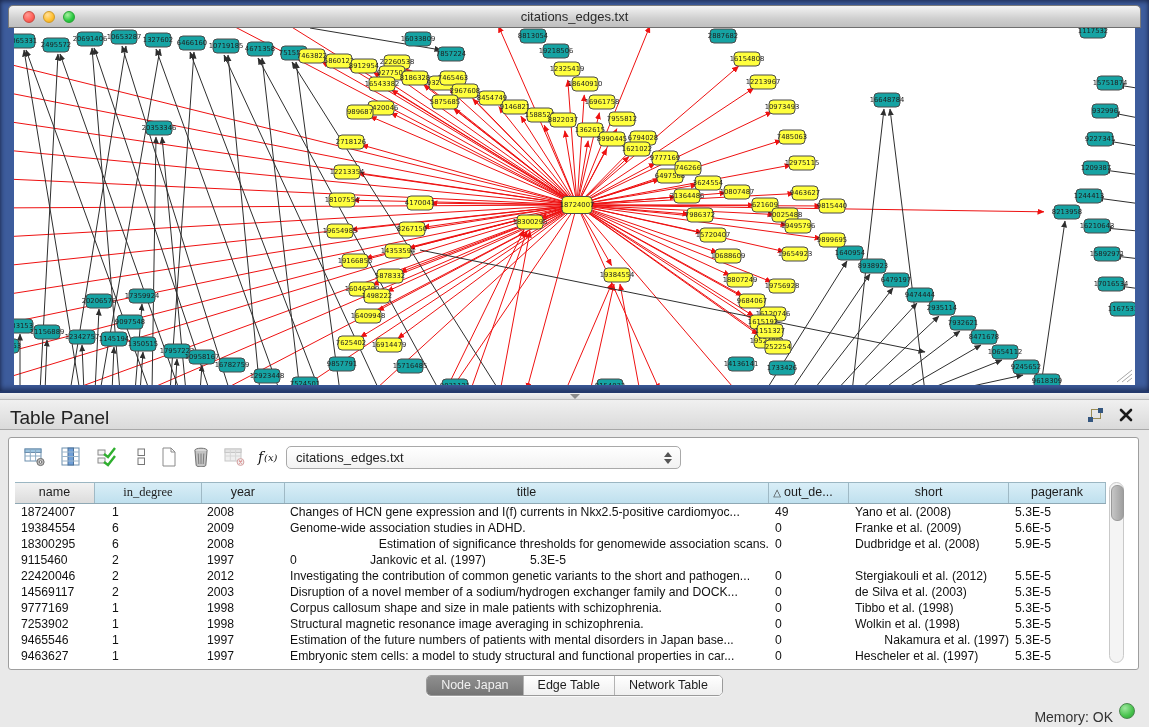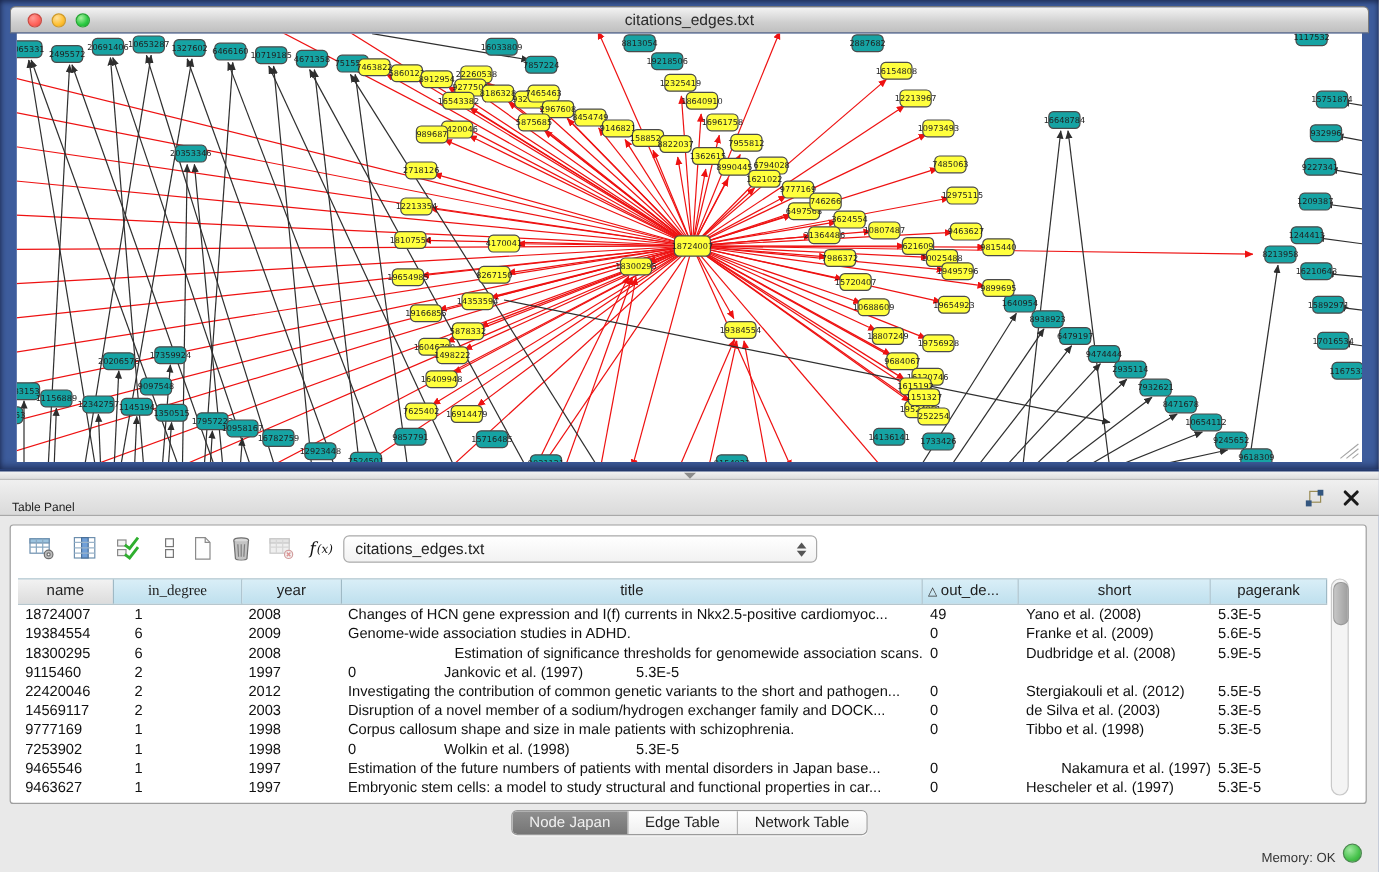--- a/index.html
+++ b/index.html
@@ -26,21 +26,21 @@
 
   
   .splitter{position:absolute;left:0;top:393px;width:1149px;height:7px;
             background:linear-gradient(#f2f2f2,#dedede);border-bottom:1px solid #bdbdbd;box-sizing:border-box;}
   .splitter-handle{position:absolute;left:570px;top:1px;width:0;height:0;
             border-left:5px solid transparent;border-right:5px solid transparent;border-top:5px solid #8c8c8c;}
 
   
   .panel-header{position:absolute;left:0;top:400px;width:1149px;height:30px;
             background:linear-gradient(#f0f0f0,#dadada);border-bottom:1px solid #a8a8a8;box-sizing:border-box;}
-  .panel-title{position:absolute;left:10px;top:18px;font-size:10px;color:#222;}
+  .panel-title{position:absolute;left:10px;top:7px;font-size:19px;color:#222;}
   .float-ic{position:absolute;right:46px;top:8px;width:15px;height:15px;cursor:pointer;}
   .close-x{position:absolute;right:16px;top:8px;width:14px;height:14px;cursor:pointer;}
 
   
   .card{position:absolute;left:8px;top:437px;width:1131px;height:233px;background:#fff;
         border:1px solid #9e9e9e;border-radius:3px;box-sizing:border-box;}
   .toolbar{position:absolute;left:0;top:0;width:100%;height:40px;}
   .tbtn{position:absolute;top:7px;width:28px;height:26px;border:none;background:transparent;padding:2px;cursor:pointer;}
   .combo{position:absolute;left:277px;top:8px;width:395px;height:23px;
          background:linear-gradient(#ffffff,#f2f2f2);border:1px solid #a9a9a9;border-radius:5px;
@@ -72,21 +72,21 @@
   .tabsbar{position:absolute;left:0;top:675px;width:1149px;height:22px;text-align:center;}
   .seg{display:inline-flex;border:1px solid #9a9a9a;border-radius:5px;overflow:hidden;
        background:#fff;height:19px;box-shadow:0 1px 0 rgba(255,255,255,.7);}
   .seg .tab{font-size:12.5px;color:#1d1d1d;padding:2px 14px 0 14px;border-right:1px solid #b3b3b3;
        background:linear-gradient(#ffffff,#efefef);cursor:pointer;}
   .seg .tab:last-child{border-right:none;}
   .seg .tab.sel{background:linear-gradient(#8f8f8f,#757575);color:#f1f1f1;}
 
   
   .statusbar{position:absolute;left:0;top:697px;width:1149px;height:30px;}
-  .mem-label{position:absolute;right:36px;top:12px;font-size:11px;color:#333;}
+  .mem-label{position:absolute;right:36px;top:12px;font-size:14px;color:#333;}
   .mem-dot{position:absolute;right:14px;top:6px;width:14px;height:14px;border-radius:50%;
       background:radial-gradient(circle at 35% 30%,#9fe89f,#46c24b 60%,#2e9e37);border:1px solid #4a874e;}
 </style>
 </head>
 <body>
 
 <div class="desktop">
   <div class="titlebar">
     <span class="tl red"></span>
     <span class="tl yel"></span>
@@ -931,20 +931,21 @@
           <div class="td" style="width: 83px;">1998</div>
           <div class="td" style="width: 485px;">Corpus callosum shape and size in male patients with schizophrenia.</div>
           <div class="td" style="width: 80px;">0</div>
           <div class="td" style="width: 160px;">Tibbo et al. (1998)</div>
           <div class="td" style="width: 97px;">5.3E-5</div>
         </div>
         <div class="tr">
           <div class="td" style="width: 91px;">7253902</div>
           <div class="td" style="width: 95px;">1</div>
           <div class="td" style="width: 83px;">1998</div>
+          <div class="td" style="width: 485px;">Structural magnetic resonance image averaging in schizophrenia.</div>
           <div class="td" style="width: 80px;">0</div>
           <div class="td" style="width: 160px;">Wolkin et al. (1998)</div>
           <div class="td" style="width: 97px;">5.3E-5</div>
         </div>
         <div class="tr">
           <div class="td" style="width: 91px;">9465546</div>
           <div class="td" style="width: 95px;">1</div>
           <div class="td" style="width: 83px;">1997</div>
           <div class="td" style="width: 485px;">Estimation of the future numbers of patients with mental disorders in Japan base...</div>
           <div class="td" style="width: 80px;">0</div>

